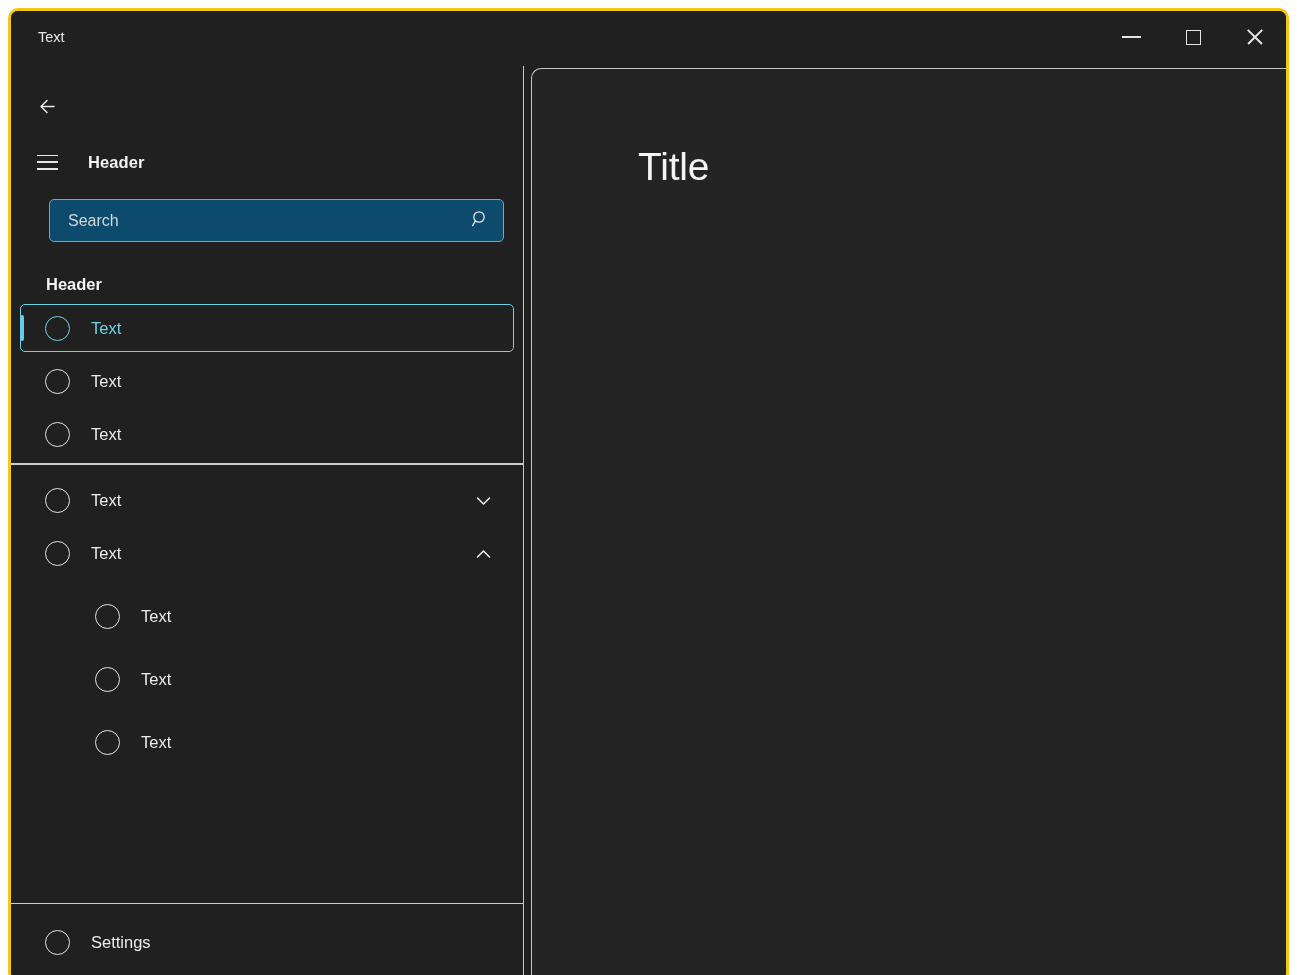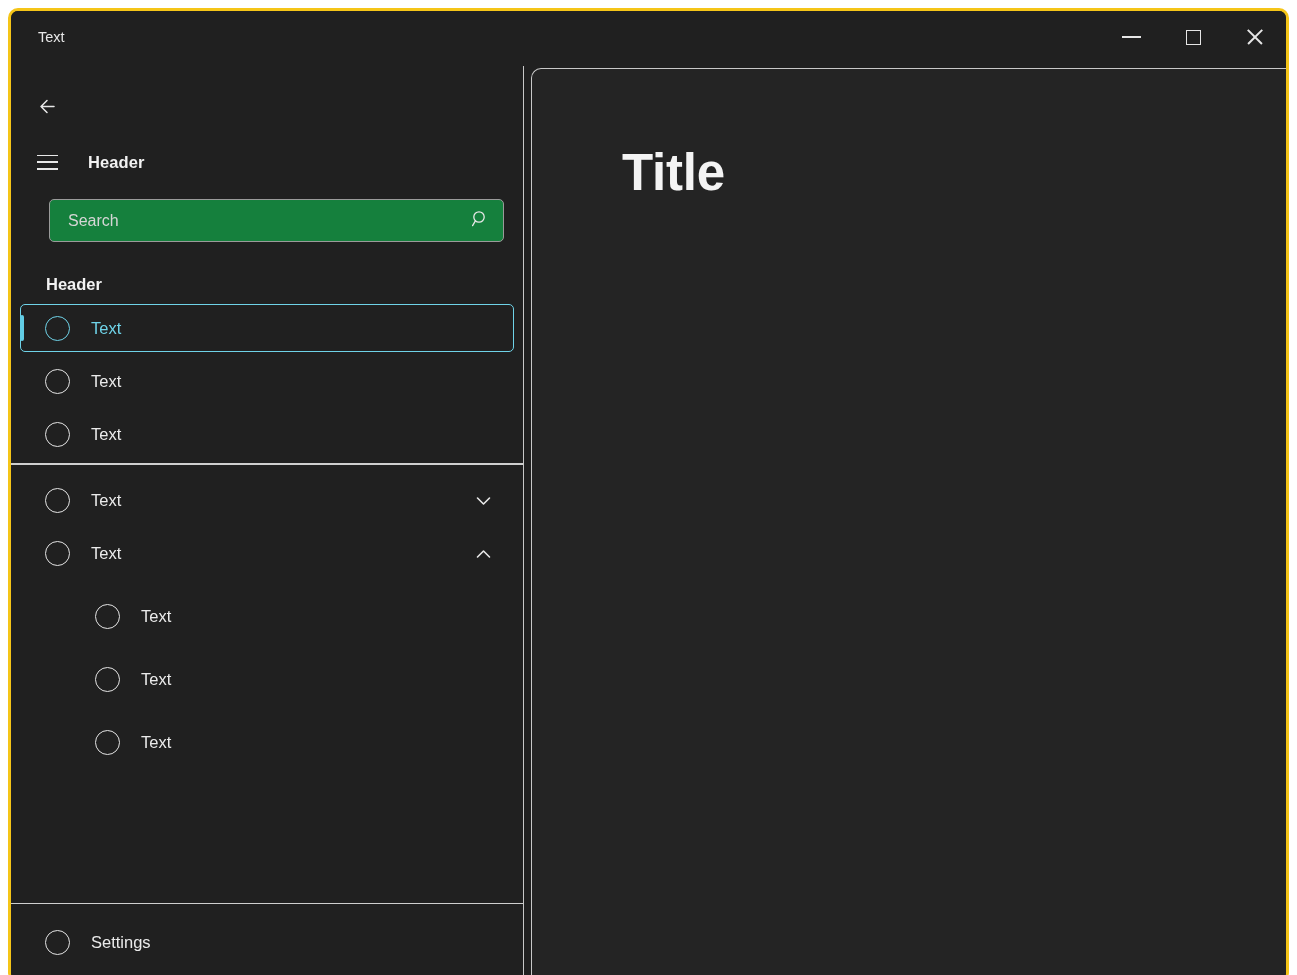--- a/index.html
+++ b/index.html
@@ -161,21 +161,21 @@
     color: #f2f2f2;
     letter-spacing: 0.1px;
   }
 
   
   #search-box {
     margin: 14px 0 0 38px;
     width: 455px;
     height: 43px;
     box-sizing: border-box;
-    background: #15803d;
+    background: #0c4a6e;
     border: 1px solid #9a9a9a;
     border-radius: 5px;
     display: flex;
     align-items: center;
     padding: 0 13px 0 18px;
     cursor: text;
   }
   #search-input {
     flex: 1;
     background: transparent;
@@ -279,24 +279,24 @@
     bottom: 0;
     background: #242424;
     border-top: 1.5px solid #c8c8c8;
     border-left: 1.5px solid #c8c8c8;
     border-top-left-radius: 10px;
     box-sizing: border-box;
     overflow: hidden;
   }
   #content-title {
     position: absolute;
-    left: 90px;
+    left: 106px;
     top: 78px;
-    font-size: 51px;
-    font-weight: bold;
+    font-size: 39px;
+    font-weight: normal;
     color: #f4f4f4;
     line-height: 1;
     letter-spacing: -0.2px;
   }
 </style>
 </head>
 <body>
 
 <div id="window">
 

